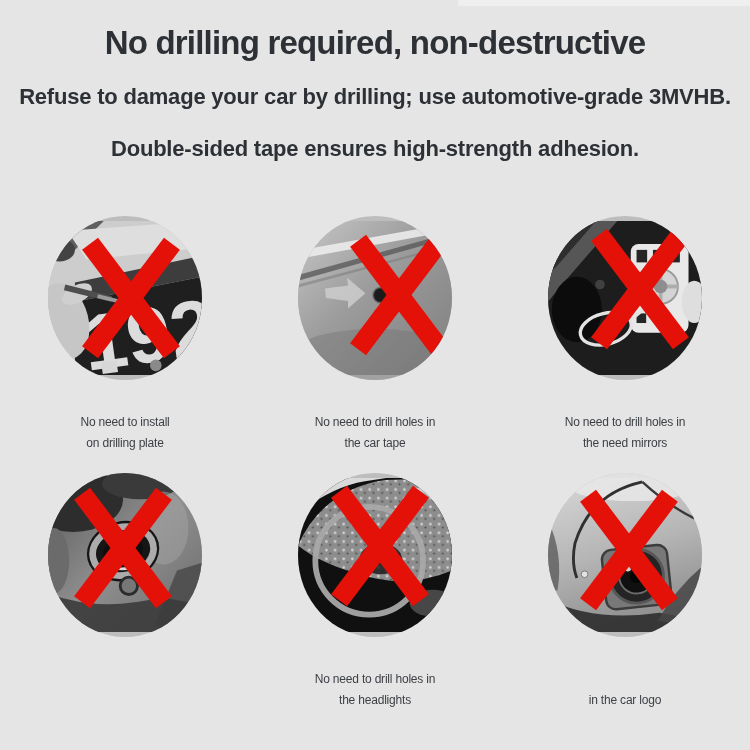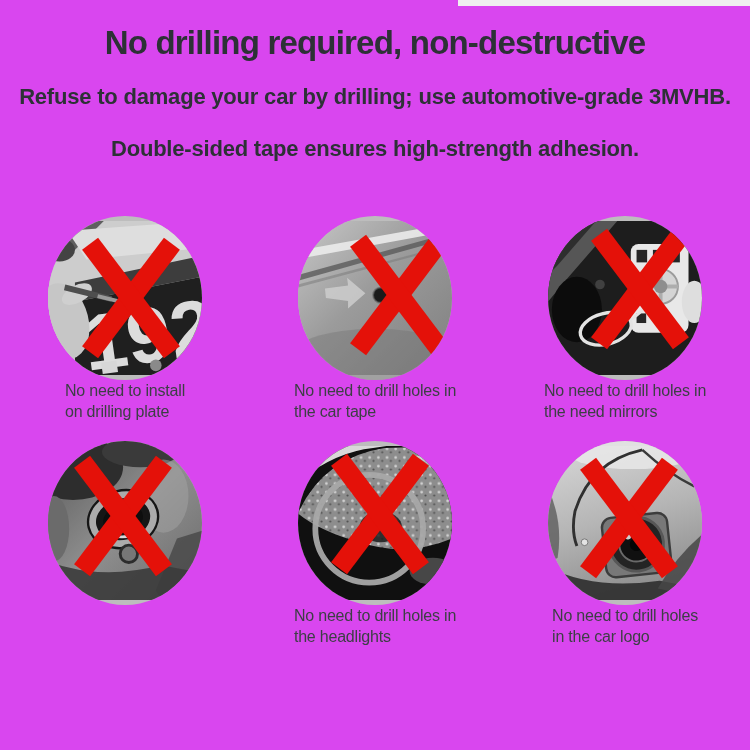--- a/index.html
+++ b/index.html
@@ -1,19 +1,19 @@
 <!DOCTYPE html>
 <html><head>
 <meta charset="utf-8">
 <style>
   html,body{margin:0;padding:0;background:#ffffff;}
   .poster{
     position:relative;
     width:750px;height:750px;
-    background:#d946ef;
+    background:#e5e5e5;
     overflow:hidden;
     font-family:"Liberation Sans","DejaVu Sans",sans-serif;
     color:#2d3136;
   }
   .edge-artifact{
     position:absolute;top:0;right:0;width:292px;height:6px;
     background:#efefef;
   }
   .title{
     margin:24px 0 0;
@@ -67,22 +67,23 @@
   .bar-l{transform:translate(-50%,-50%) rotate(37deg);}
   .bar-r{transform:translate(-50%,-50%) rotate(-37deg);}
   
   .c1 .cross{margin-left:6px;margin-top:0;}
   .c2 .cross{margin-left:24px;margin-top:-3px;}
   .c3 .cross{margin-left:15px;margin-top:-9px;}
   .c4 .cross{margin-left:-2px;margin-top:-7px;}
   .c5 .cross{margin-left:5px;margin-top:-9px;}
   .c6 .cross{margin-left:4px;margin-top:-5px;}
   .caption{
-    text-align:left;
-    font-size:16px;
+    margin-top:32px;
+    text-align:center;
+    font-size:12px;
     line-height:21px;
     letter-spacing:-0.2px;
     color:#3c3f44;
     max-width:235px;
   }
 </style>
 </head>
 <body>
 
 <div class="poster">
@@ -261,17 +262,17 @@
           </g>
           <circle cx="38" cy="100" r="3.5" fill="#e3e3e3" stroke="#787878"></circle>
           <path d="M0,126 Q48,150 116,140 L160,148 L160,160 L0,160 Z" fill="#303030" opacity="0.92"></path>
           <path d="M160,92 Q132,116 114,148 L160,158 Z" fill="#474747" opacity="0.85"></path>
         </svg>
         <div class="cross">
           <span class="bar bar-l"></span>
           <span class="bar bar-r"></span>
         </div>
       </div>
-      <figcaption class="caption"><span>No need to drill holes</span><br><span>in the car logo</span></figcaption>
+      <figcaption class="caption"><br><span>in the car logo</span></figcaption>
     </figure>
 
   </div>
 </div>
 
 </body></html>

